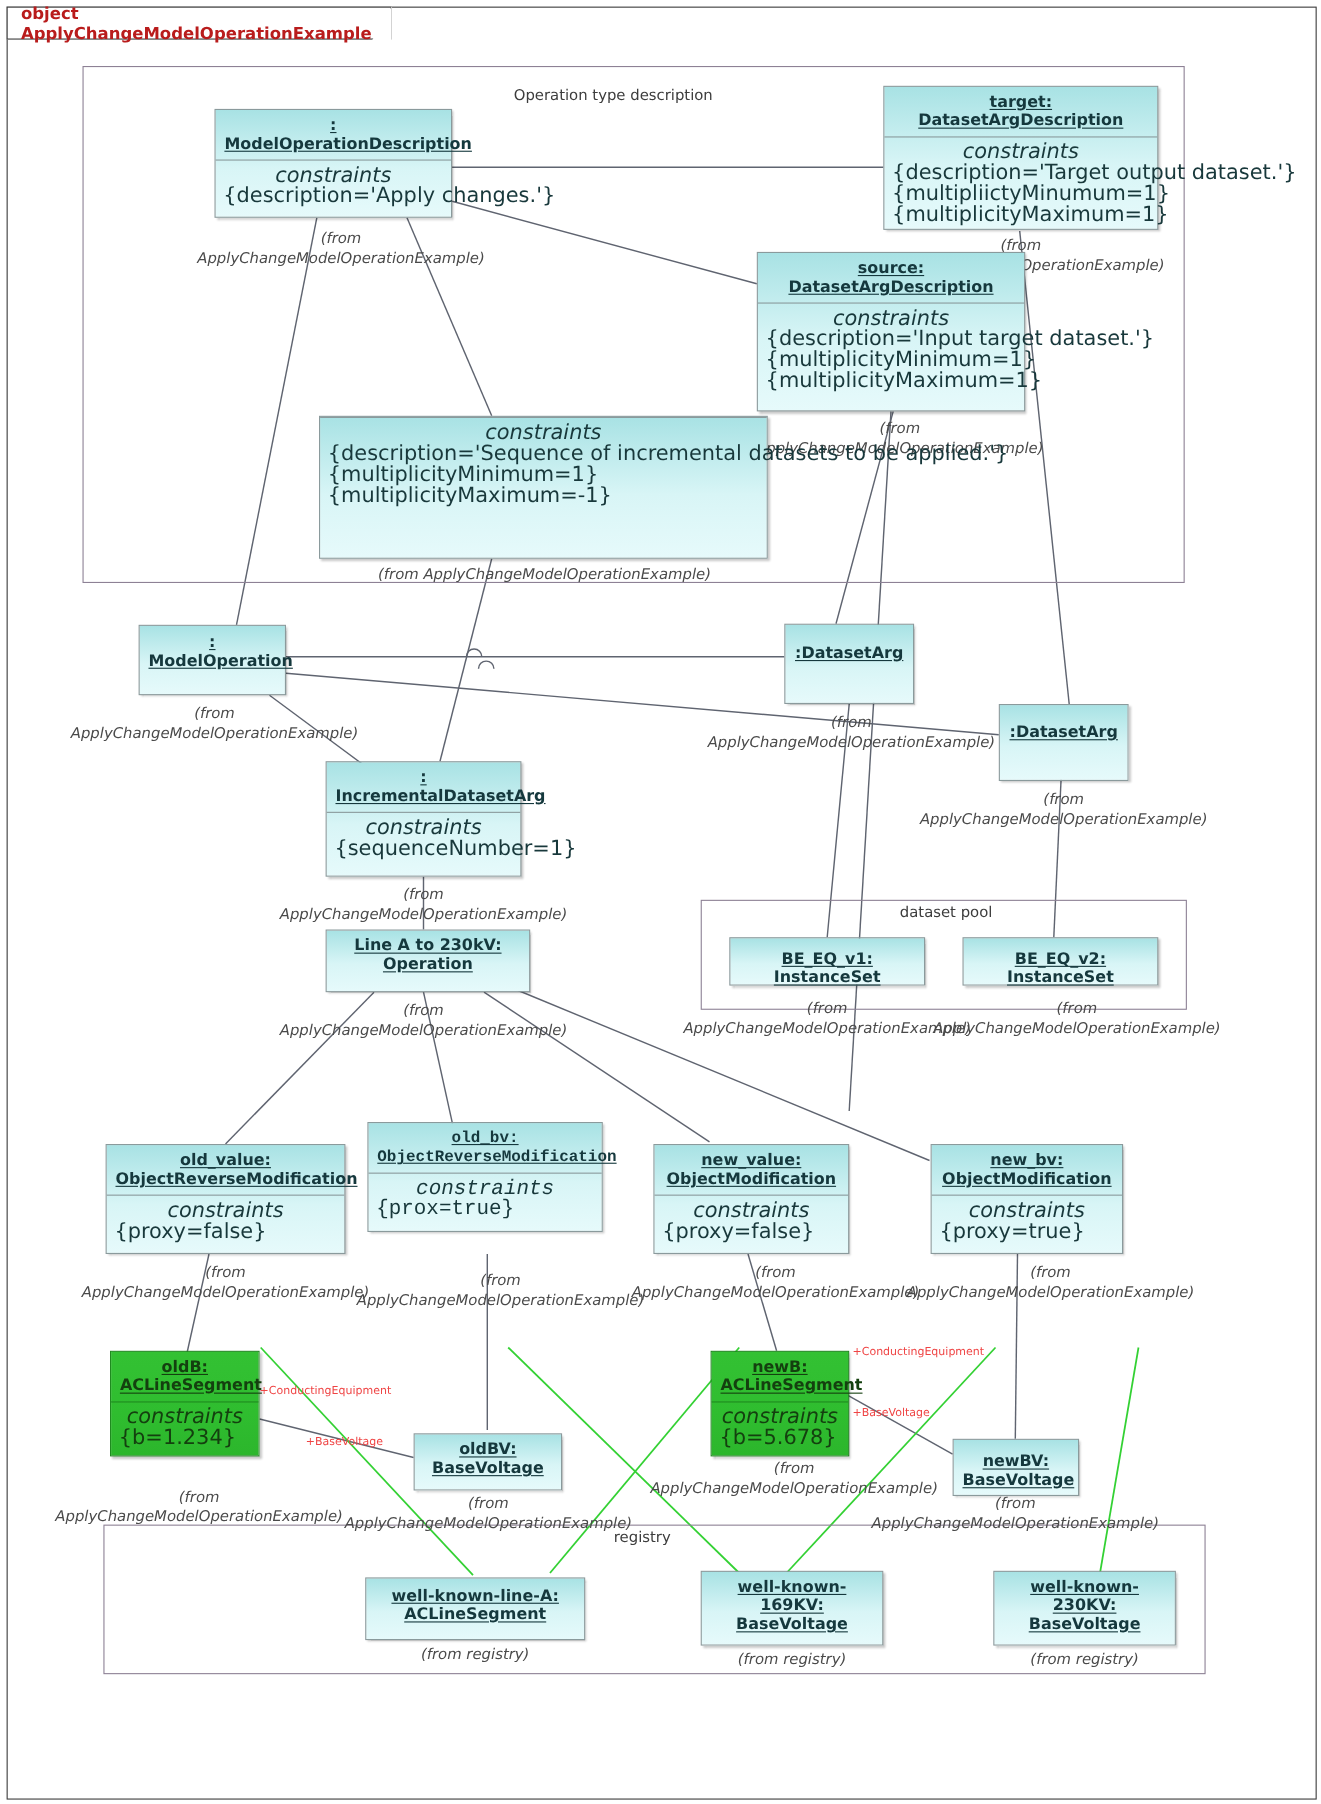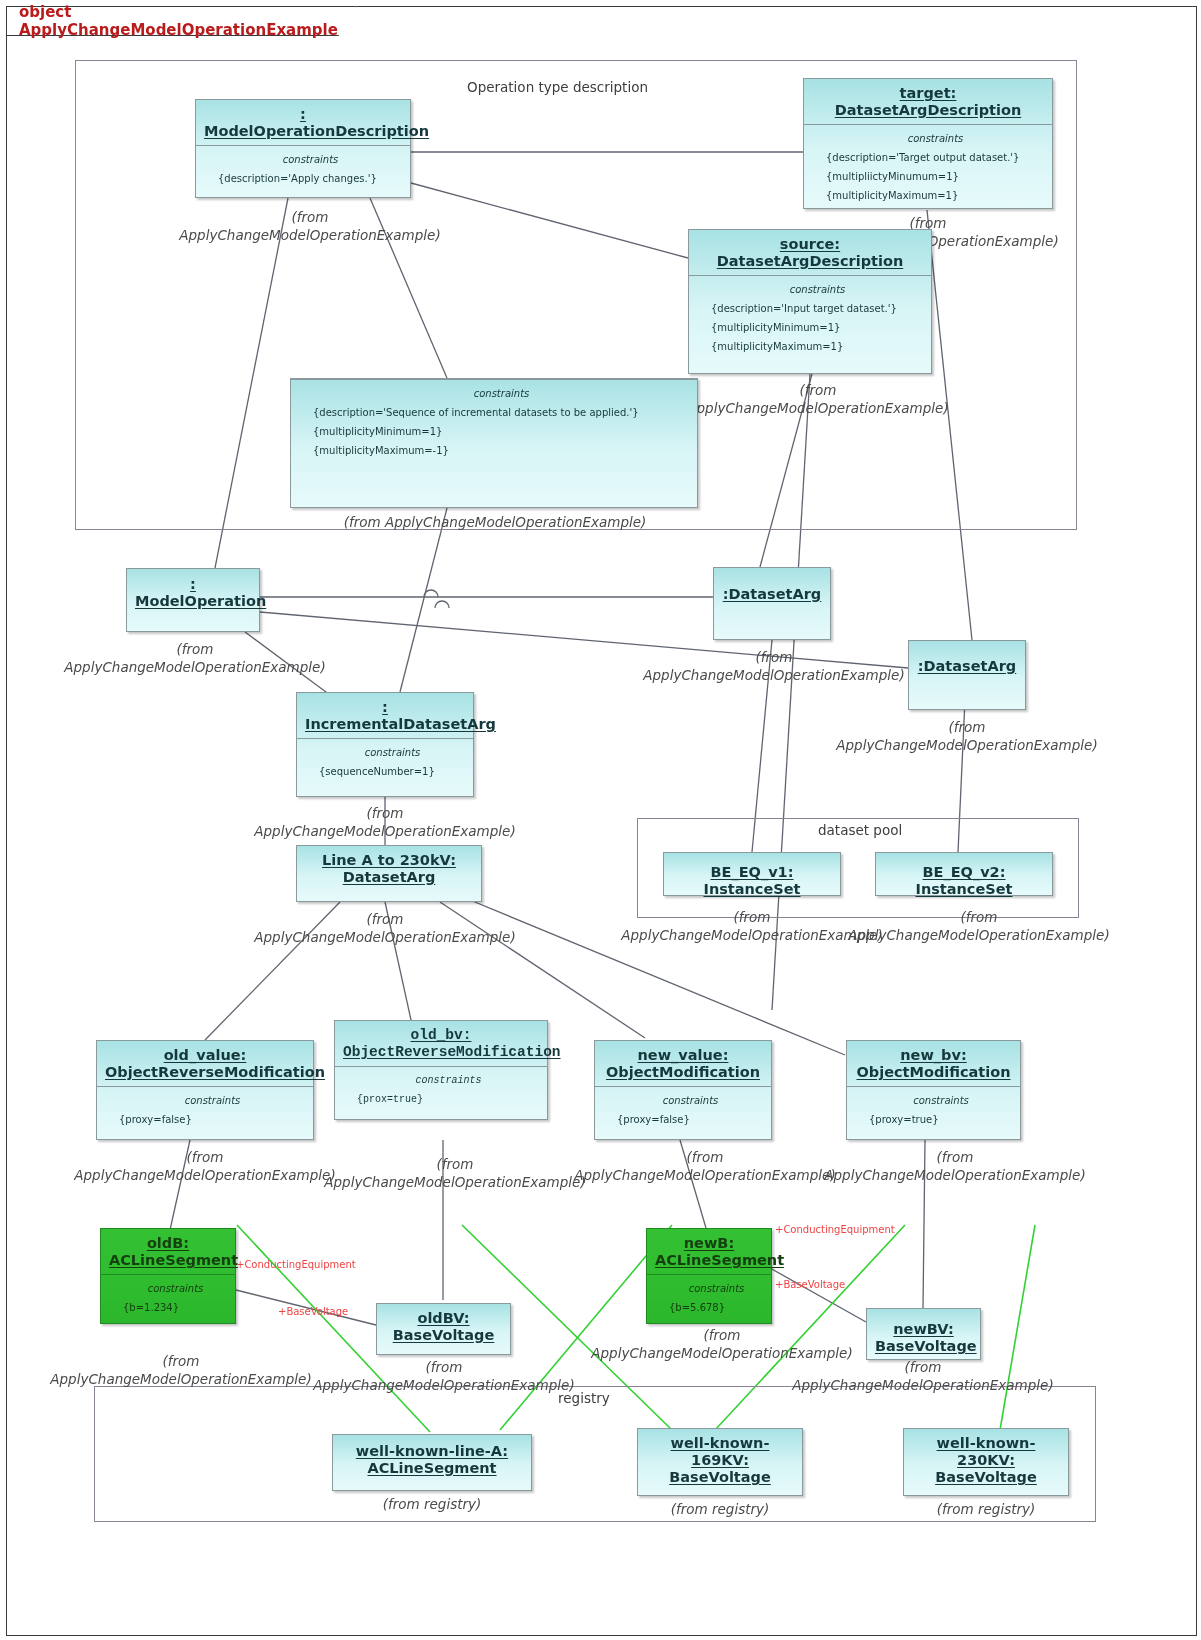--- a/index.html
+++ b/index.html
@@ -23,21 +23,21 @@
   .obj{position:absolute;box-sizing:border-box;border:1px solid #8a9a9c;
        background:linear-gradient(180deg,#a8e2e4 0%,#d8f5f6 55%,#e6fafb 100%);
        box-shadow:2px 2px 2px rgba(0,0,0,.22);}
   .obj.green{border:1px solid #1f8a1f;
        background:linear-gradient(180deg,#33c133 0%,#2fbd2f 60%,#2cb62c 100%);}
   .obj .hdr{font-weight:bold;font-size:14.5px;color:#15383d;text-align:center;
        padding:6px 8px 5px 8px;line-height:17px;}
   .obj .hdr u{text-decoration:underline;text-underline-offset:2px;}
   .obj .sep{height:1px;background:#8a9a9c;margin:0;}
   .obj.green .sep{background:#1f8a1f;}
-  .obj .body{padding:4px 7px 6px 22px;font-size:10px;color:#18383b;line-height:19px;}
+  .obj .body{padding:4px 7px 6px 7px;font-size:19px;color:#18383b;line-height:19px;}
   .obj .ctitle{font-style:italic;text-align:center;display:block;}
   .obj .cline{display:block;white-space:nowrap;}
   .obj.green .hdr,.obj.green .body{color:#14400f;}
 
   
   .fromlbl{position:absolute;font-style:italic;font-size:13.5px;color:#4a4a4a;
        line-height:18px;text-align:center;white-space:pre;}
   .edgelbl{position:absolute;font-size:10px;color:#ef4444;white-space:nowrap;}
 </style>
 </head>
@@ -221,21 +221,21 @@
       <span class="ctitle">constraints</span>
       <span class="cline">{sequenceNumber=1}</span>
     </div>
   </div>
   <div class="fromlbl" style="left:248px;top:804px;width:274px;">(from
 ApplyChangeModelOperationExample)</div>
 
   <div class="obj" style="left:296px;top:845px;width:186px;height:57px;">
     <div class="hdr" style="padding-top:6px;">
       <u>Line A to 230kV:</u><br>
-      <u>DatasetArg</u>
+      <u>Operation</u>
     </div>
   </div>
   <div class="fromlbl" style="left:248px;top:910px;width:274px;">(from
 ApplyChangeModelOperationExample)</div>
 
   <div class="obj" style="left:663px;top:852px;width:178px;height:44px;">
     <div class="hdr" style="padding-top:11px;">
       <u>BE_EQ_v1: InstanceSet</u>
     </div>
   </div>

